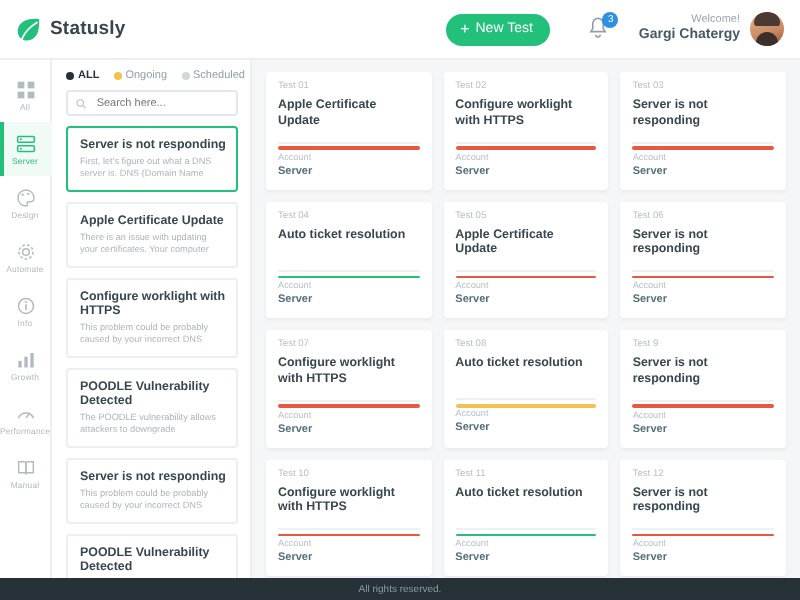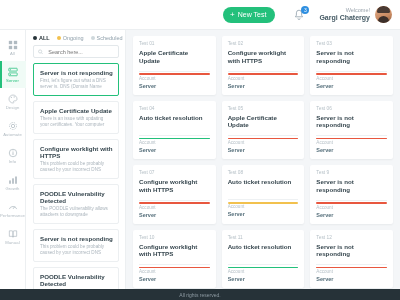--- a/index.html
+++ b/index.html
@@ -279,20 +279,29 @@
     justify-content: center;
     flex: 0 0 11px;
   }
 </style>
 </head>
 <body>
 
 <div id="app">
 
   <div class="topbar">
+    <div class="brand">
+      <span class="brand-mark">
+        <svg width="14" height="14" viewBox="0 0 14 14">
+          <path d="M12.5 1.5C8 1 3 2 2 6.5c-.6 2.8 1 5 3 5.6 2.8.8 6-1 7-4.2.6-2 .7-4.6.5-6.4z" fill="#23c07b"></path>
+          <path d="M11.5 3.2C8.5 5 5.5 7.5 4 11.5" stroke="#ffffff" stroke-width="0.9" fill="none" stroke-linecap="round"></path>
+        </svg>
+      </span>
+      <span class="brand-name">Statusly</span>
+    </div>
     <div class="topbar-spacer"></div>
     <div class="new-test-btn">
       <span class="plus">+</span>
       <span>New Test</span>
     </div>
     <div class="bell-wrap">
       <svg width="12" height="13" viewBox="0 0 12 13">
         <path d="M6 1.2a2.6 2.6 0 0 1 2.6 2.6v2.4l1 1.6H2.4l1-1.6V3.8A2.6 2.6 0 0 1 6 1.2z" fill="none" stroke="#90a0ab" stroke-width="0.8"></path>
         <path d="M4.9 9.4a1.1 1.1 0 0 0 2.2 0" fill="none" stroke="#90a0ab" stroke-width="0.8"></path>
       </svg>

